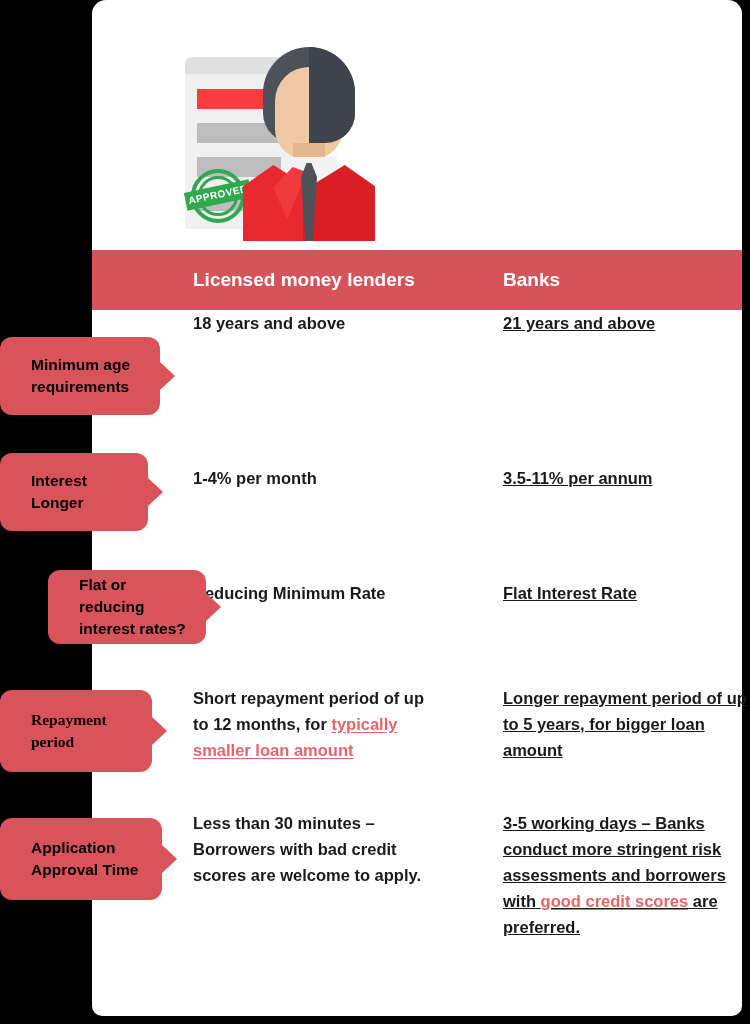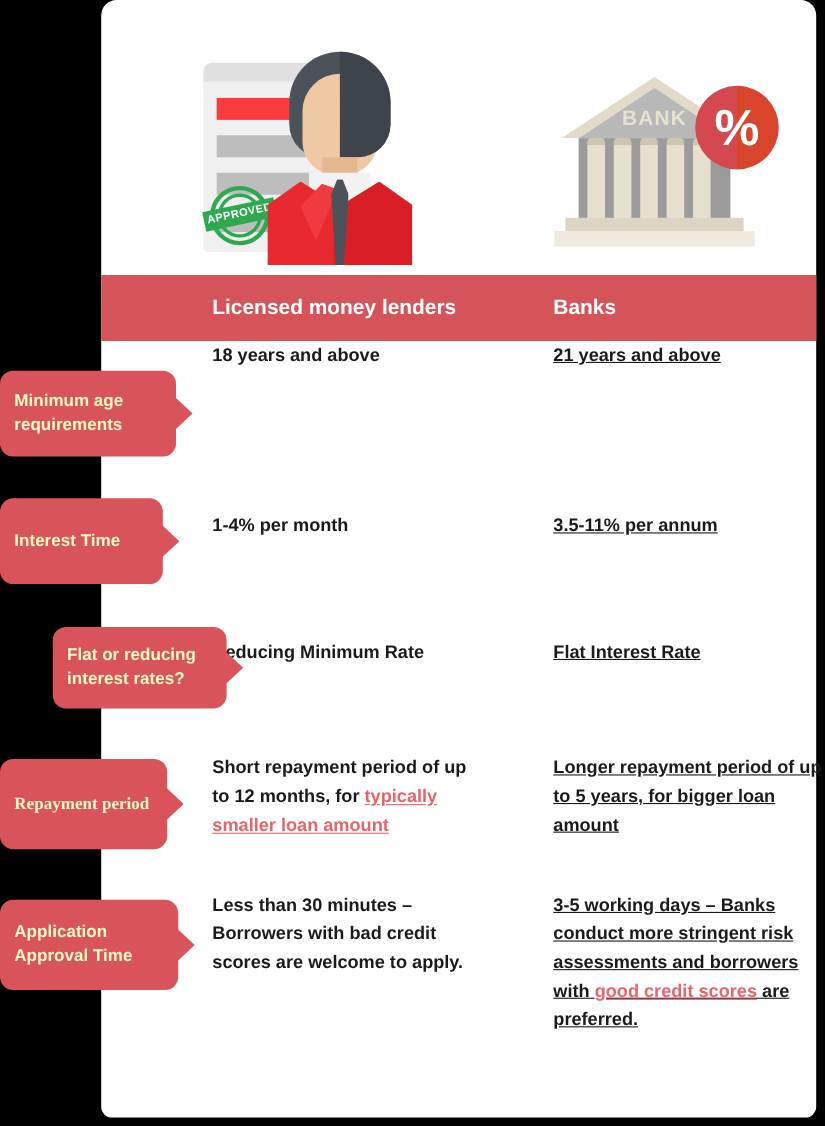--- a/index.html
+++ b/index.html
@@ -311,26 +311,26 @@
     color: #e8646a;
     text-decoration: underline;
     text-underline-offset: 2px;
   }
 
   
   .tab {
     position: absolute;
     left: 0px;
     background: #d9545a;
-    color: #fef9c3;
+    color: #000000;
     border-radius: 12px;
     display: flex;
     align-items: center;
     box-sizing: border-box;
-    padding-left: 13px;
+    padding-left: 31px;
     padding-right: 16px;
     font-size: 15.5px;
     font-weight: bold;
     line-height: 22px;
     font-family: "Liberation Sans", sans-serif;
   }
   .tab::after {
     content: "";
     position: absolute;
     right: -15px;
@@ -368,41 +368,20 @@
         <div class="hair-right"></div>
         <div class="neck"></div>
         <div class="shirt"></div>
         <div class="jacket-l"></div>
         <div class="jacket-r"></div>
         <div class="lapel-l"></div>
         <div class="tie"></div>
       </div>
     </div>
 
-    <div class="bank-wrap">
-      <div class="bank-body"></div>
-      <div class="col-cap" style="left:30px"></div>
-      <div class="col" style="left:30px"></div>
-      <div class="col-cap" style="left:54px"></div>
-      <div class="col" style="left:54px"></div>
-      <div class="col-cap" style="left:78px"></div>
-      <div class="col" style="left:78px"></div>
-      <div class="col-cap" style="left:102px"></div>
-      <div class="col" style="left:102px"></div>
-      <div class="col-cap" style="left:126px"></div>
-      <div class="col" style="left:126px"></div>
-      <div class="bank-roof"></div>
-      <div class="bank-roof-sh"></div>
-      <div class="bank-text">BANK</div>
-      <div class="bank-base2"></div>
-      <div class="bank-base"></div>
-      <div class="bank-pct">
-        <div class="pct-glyph">%</div>
-      </div>
-    </div>
   </div>
 
   <div id="header-bar">
     <div class="hdr-cell c1">Licensed money lenders</div>
     <div class="hdr-cell c2">Banks</div>
   </div>
 
   <div id="rows">
       <div class="row" style="position: absolute; top: 0px;">
         <div class="cell c1"><span>18 years and above</span></div>
@@ -425,21 +404,21 @@
         <div class="cell c2"><span>3-5 working days – Banks conduct more stringent risk assessments and borrowers with </span><span class="lnk">good credit scores</span><span> are preferred.</span></div>
       </div>
     </div>
 </div>
 
 <div id="tabs">
     <div class="tab" style="top: 337px; height: 78px; width: 160px;">
       <span>Minimum age requirements</span>
     </div>
     <div class="tab" style="top: 453px; height: 78px; width: 148px;">
-      <span>Interest Time</span>
+      <span>Interest Longer</span>
     </div>
     <div class="tab" style="top: 570px; height: 74px; width: 158px; margin-left: 48px;">
       <span>Flat or reducing interest rates?</span>
     </div>
     <div class="tab" style="top: 690px; height: 82px; width: 152px; font-family: Liberation Serif, serif;">
       <span>Repayment period</span>
     </div>
     <div class="tab" style="top: 818px; height: 82px; width: 162px;">
       <span>Application Approval Time</span>
     </div>

